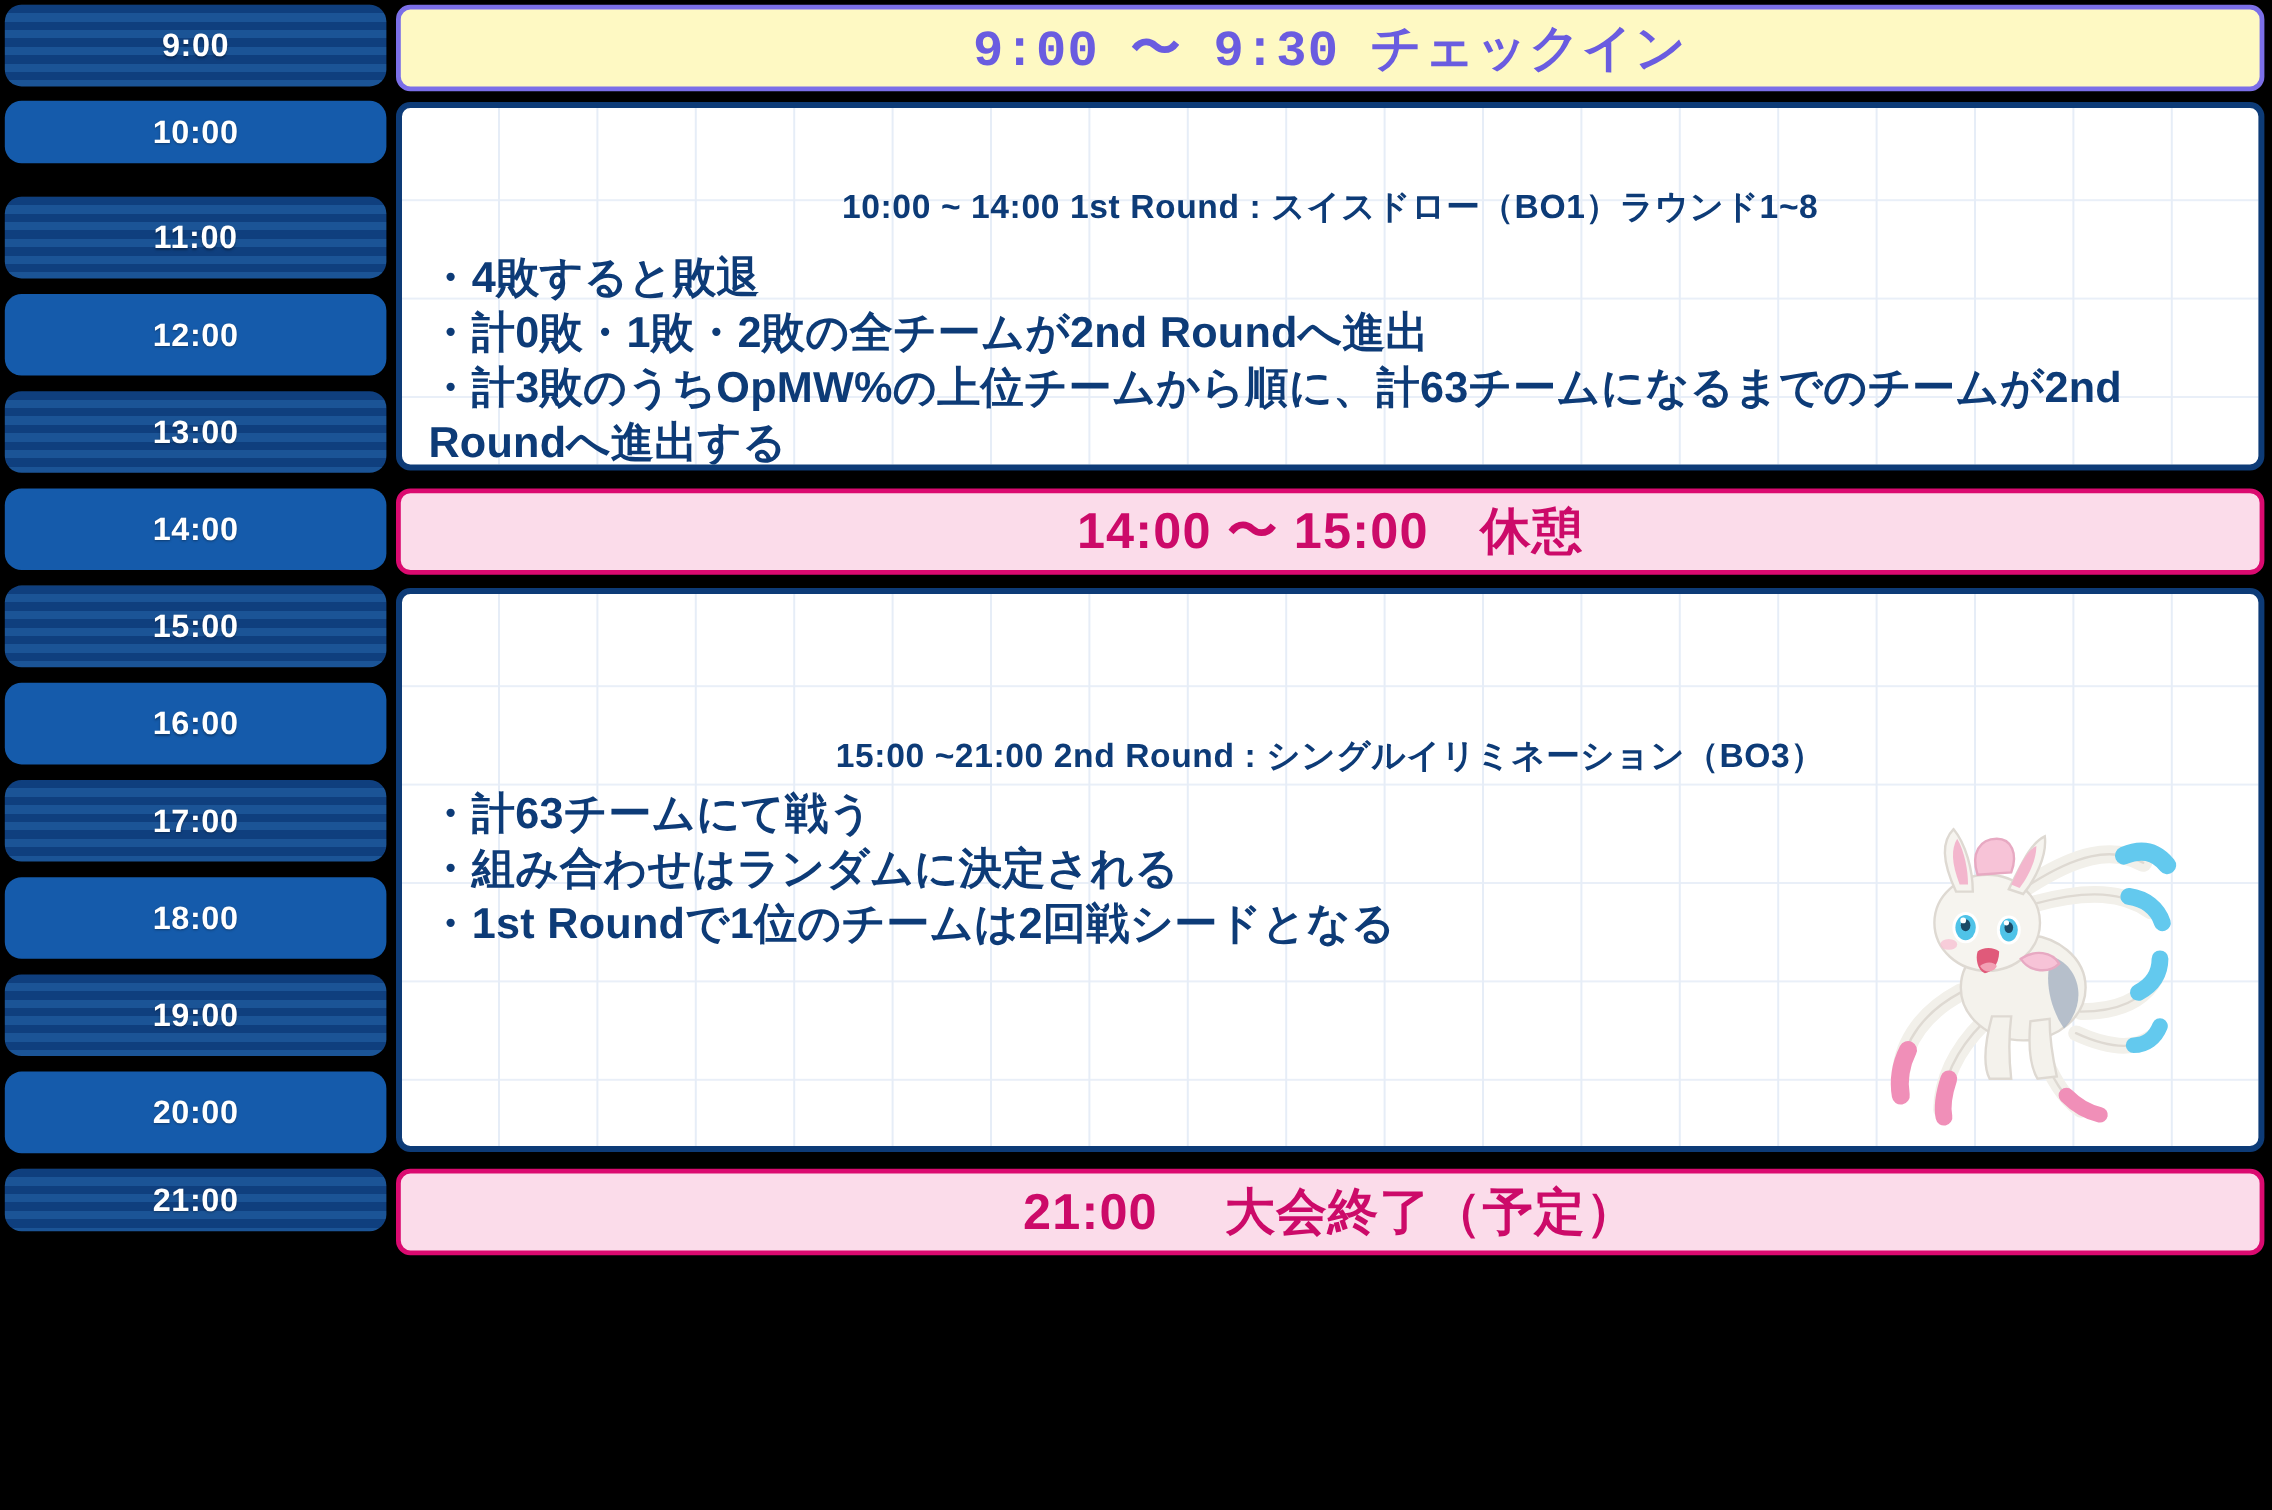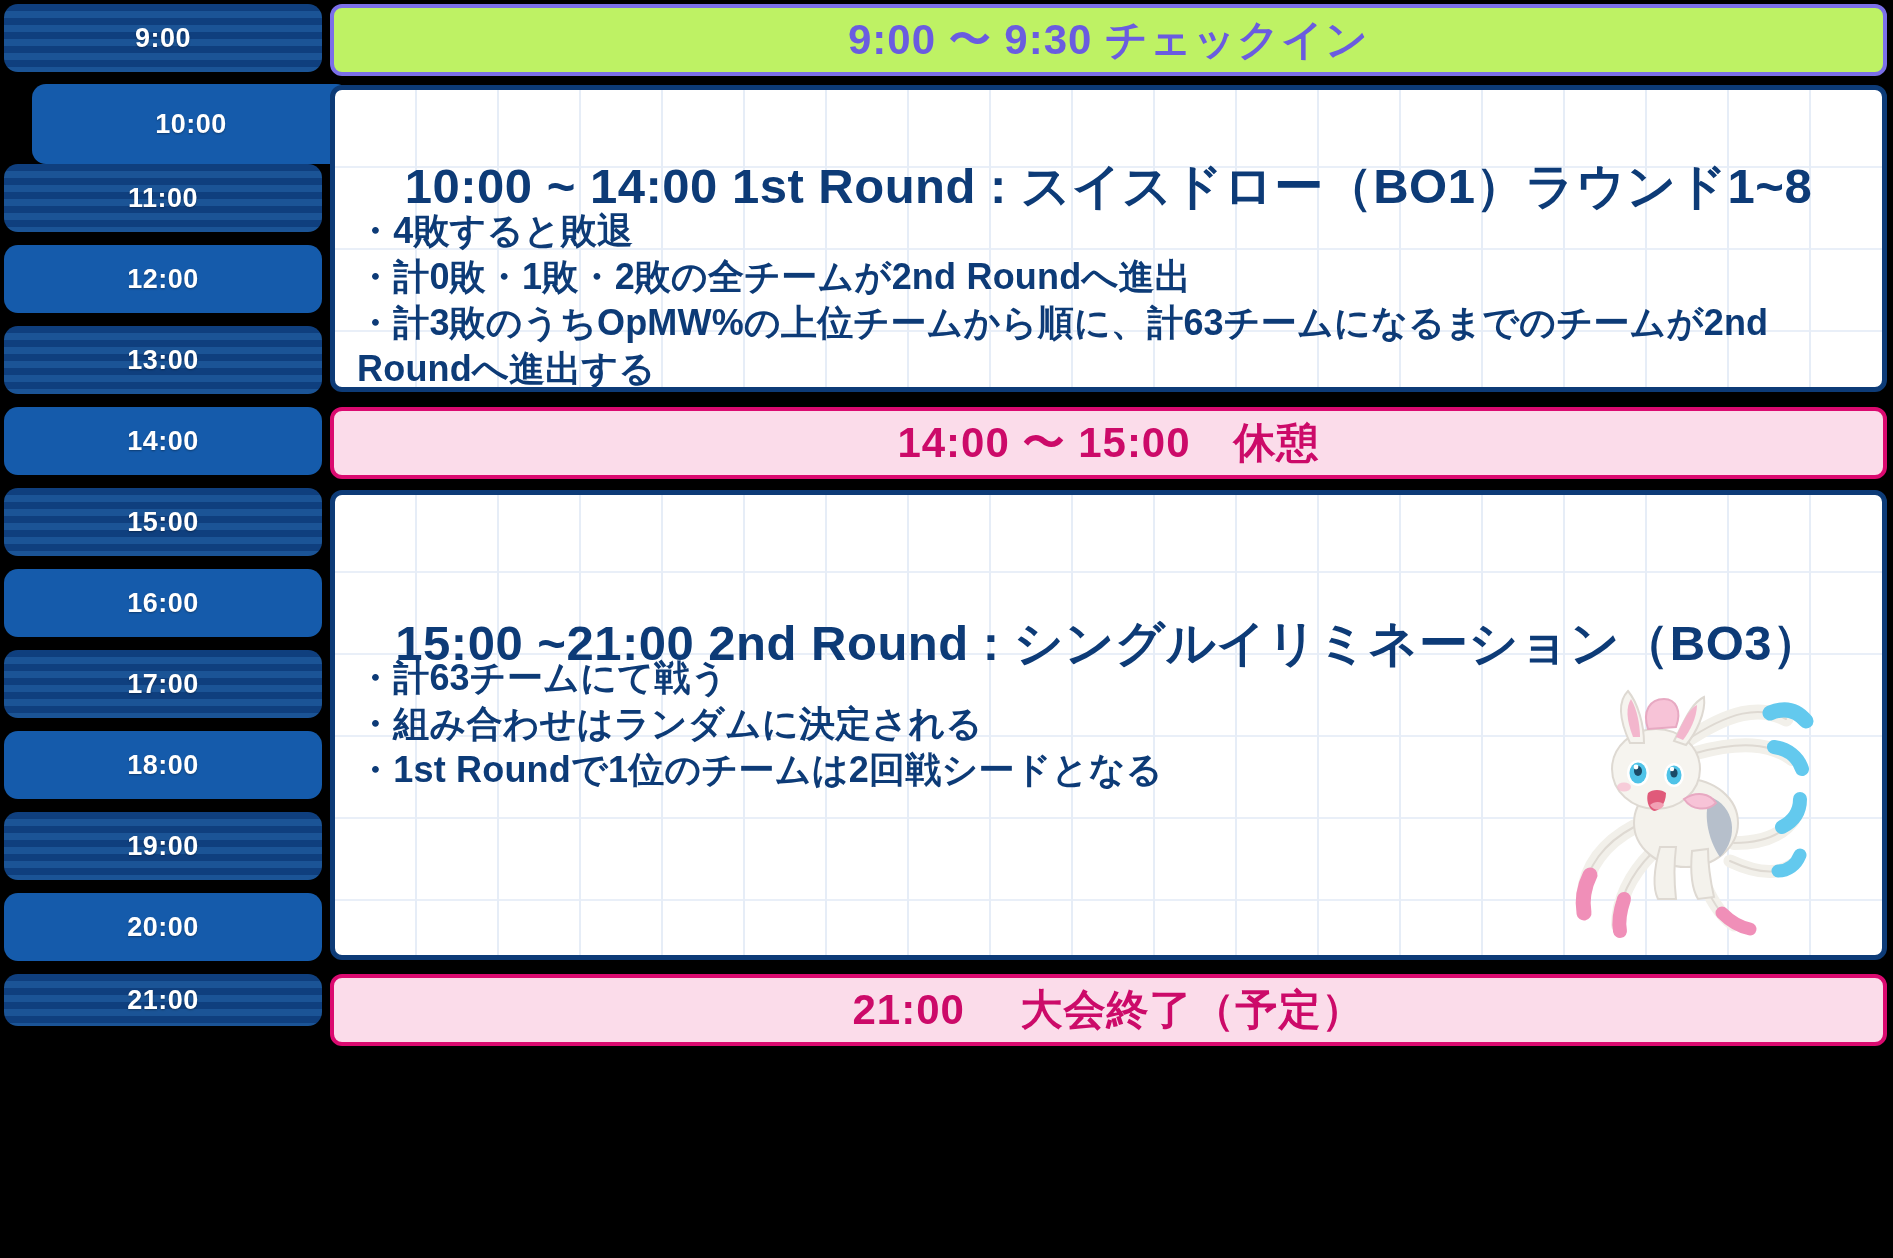--- a/index.html
+++ b/index.html
@@ -73,26 +73,27 @@
       linear-gradient(to right, #e6edf7 1.5px, transparent 1.5px),
       linear-gradient(to bottom, #e9eff8 1.5px, transparent 1.5px);
     background-size: 82px 82px;
     background-position: -2px -6px;
     border: 5px solid #0d3b77;
     color: #0d3b77;
   }
 
   
   .panel.lavender {
-    background: #bef264;
+    background: #fef9c3;
     border: 4px solid #7b6fe8;
     color: #6a5ce0;
     display: flex;
     align-items: center;
     justify-content: center;
+    font-family: Liberation Mono, monospace;
   }
   
   .panel.pink {
     background: #fbdcea;
     border: 4px solid #db0a70;
     color: #cc0a69;
     display: flex;
     align-items: center;
     justify-content: center;
   }
@@ -108,21 +109,21 @@
     position: relative;
     width: 100%;
     height: 100%;
     padding: 0;
   }
 
   .round-title {
     position: absolute;
     left: 0; right: 0;
     text-align: center;
-    font-size: 49px;
+    font-size: 28px;
     font-weight: 700;
     color: #0d3b77;
     white-space: nowrap;
     letter-spacing: 0.5px;
   }
 
   .bullets {
     position: absolute;
     font-size: 36px;
     font-weight: 700;
@@ -144,21 +145,21 @@
 </style>
 </head>
 <body>
 
 <div id="schedule">
 
   <div class="time-col">
     <div class="time-chip striped" style="top:4px;height:68px;">
         <span>9:00</span>
       </div>
-    <div class="time-chip solid" style="top:84px;height:80px;margin-left:28px;">
+    <div class="time-chip solid" style="top:84px;height:52px;">
         <span>10:00</span>
       </div>
     <div class="time-chip striped" style="top:164px;height:68px;">
         <span>11:00</span>
       </div>
     <div class="time-chip solid" style="top:245px;height:68px;">
         <span>12:00</span>
       </div>
     <div class="time-chip striped" style="top:326px;height:68px;">
         <span>13:00</span>

